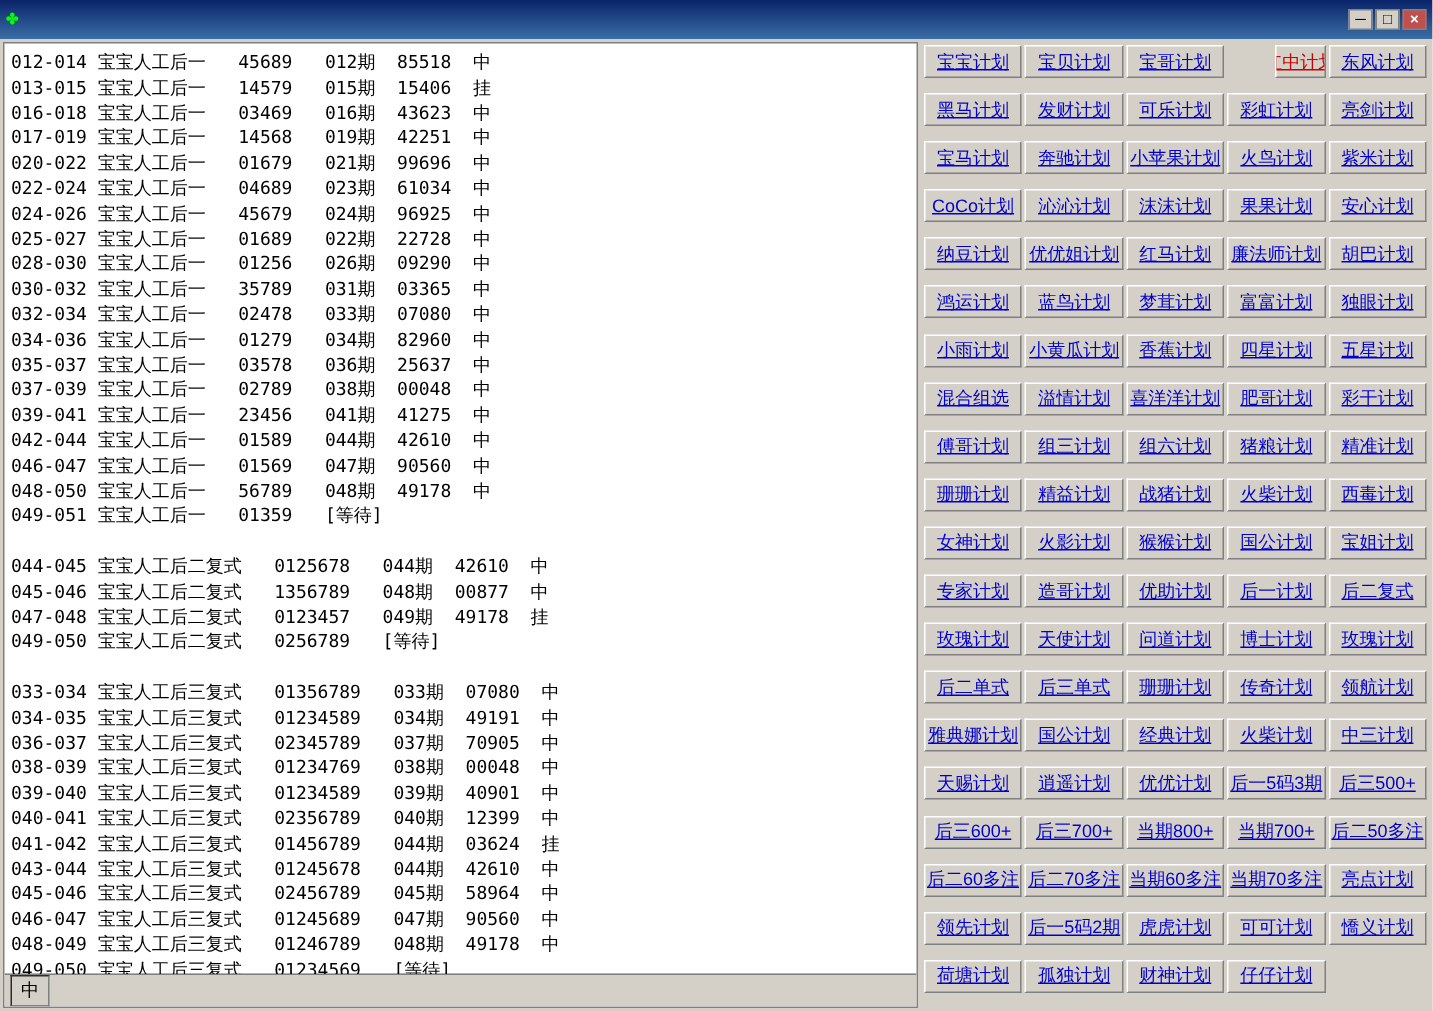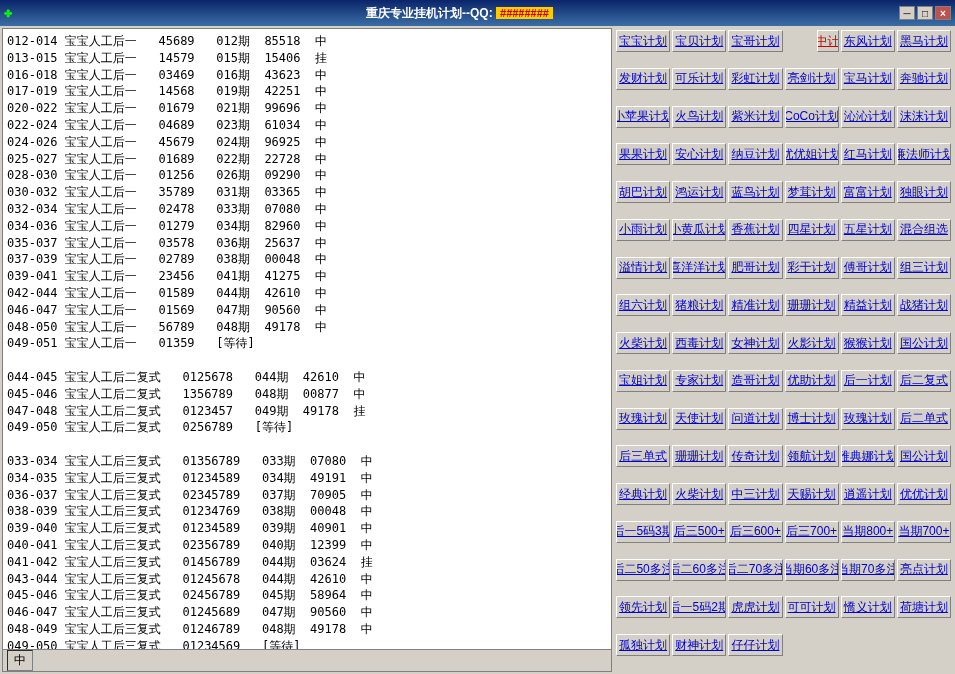--- a/index.html
+++ b/index.html
@@ -114,21 +114,21 @@
     .right-panel {
       flex: 1;
       margin: 2px 2px 2px 0;
       display: flex;
       flex-direction: column;
       gap: 1px;
     }
 
     .right-grid {
       display: grid;
-      grid-template-columns: repeat(6, 1fr);
+      grid-template-columns: repeat(5, 1fr);
       gap: 2px;
       flex: 1;
       overflow: hidden;
       padding: 2px;
     }
 
     .plan-btn {
       background: #d4d0c8;
       border: 1px solid #808080;
       border-top: 1px solid #ffffff;
@@ -162,24 +162,20 @@
       padding: 0 4px;
       font-size: 11px;
       font-weight: bold;
     }
   </style>
 </head>
 <body>
 
 <div class="title-bar">
   <div class="title-icon">✤</div>
-  <div class="title-bar-title">
-    <span>重庆专业挂机计划--QQ:</span>
-    <span class="qq-display">########</span>
-  </div>
   <div class="title-bar-controls">
     <div class="title-btn">─</div>
     <div class="title-btn">□</div>
     <div class="title-btn" style="background:#c0504d; color:white;">×</div>
   </div>
 </div>
 
 <div class="window-body">
 
   <div class="left-panel">

